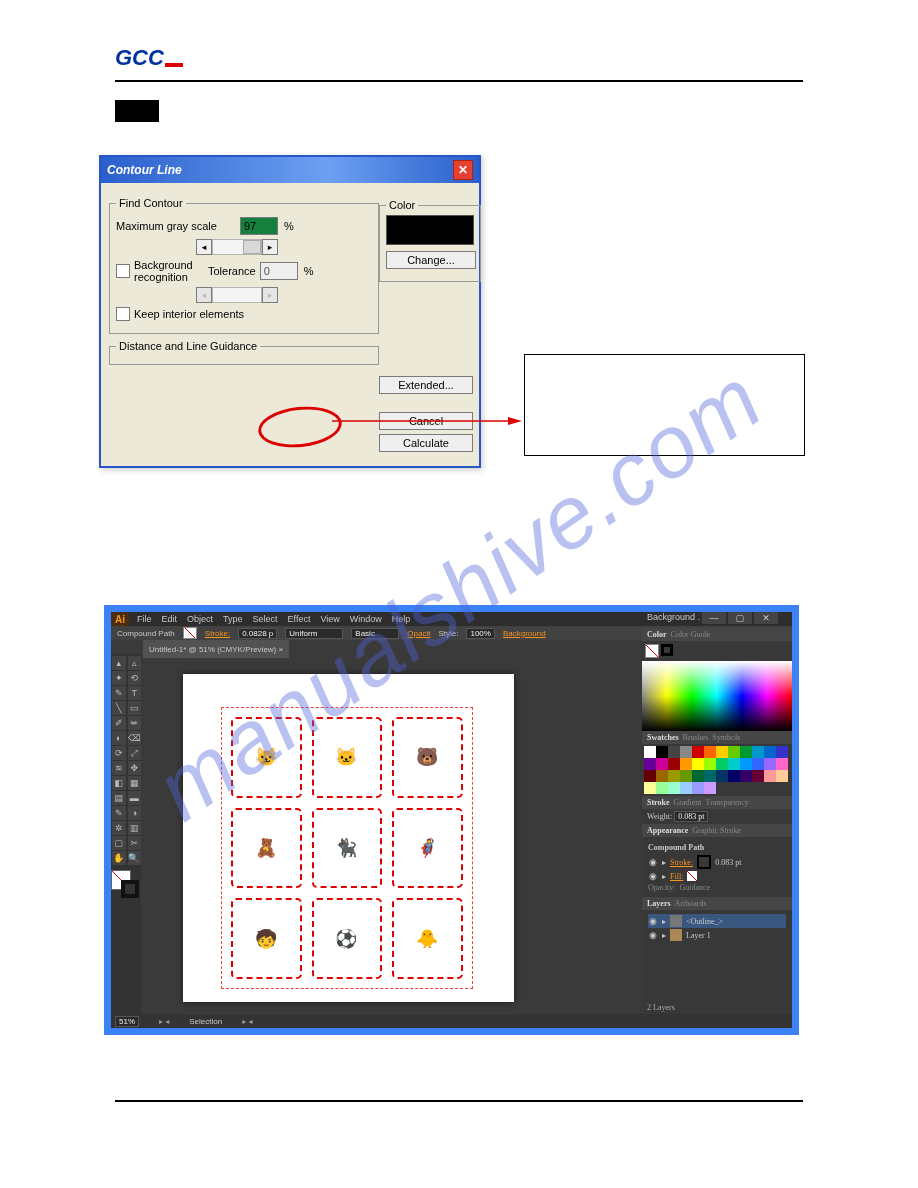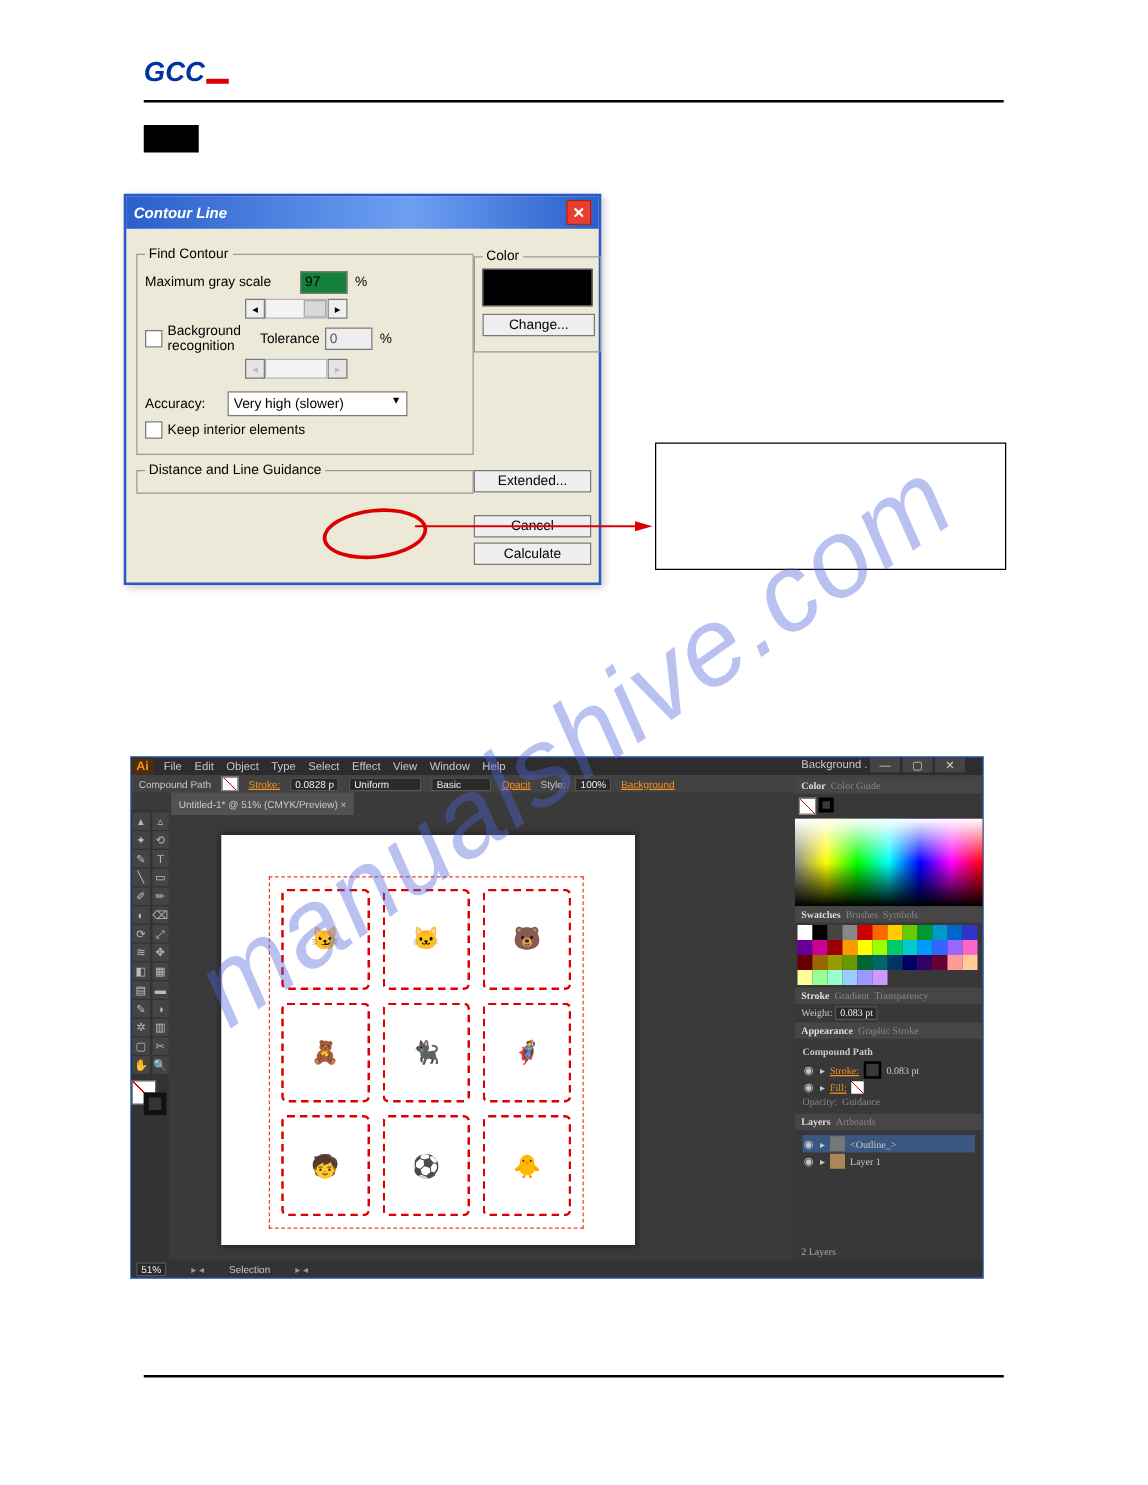--- a/index.html
+++ b/index.html
@@ -38,21 +38,21 @@
 .btn { border:1px solid #7a7a7a; background:#efefef; padding:2px 0; text-align:center; font-size:11px; cursor:pointer; width:100%; margin:4px 0; }
 .swatch-black { width:86px; height:28px; background:#000; border:1px solid #555; }
 
 .corner-sample { width:30px; height:30px; border:1px solid #7a7a7a; background:#fff; display:inline-flex; align-items:flex-end; justify-content:center; padding-bottom:2px; }
 .corner-sample svg { display:block; }
 
 .red-circle { position:absolute; left:258px; top:407px; width:78px; height:34px; border:3px solid #d00; border-radius:50%; transform:rotate(-6deg); z-index:4; }
 .red-arrow { position:absolute; left:332px; top:415px; width:190px; height:12px; z-index:4; }
 .annot-box { position:absolute; left:524px; top:354px; width:279px; height:100px; border:1px solid #000; background:#fff; }
 
-.ai-area { position:absolute; left:104px; top:605px; width:681px; height:416px; background:#3a3a3a; border:1px solid #3b82f6; font-size:9px; color:#c8c8c8; }
+.ai-area { position:absolute; left:104px; top:605px; width:681px; height:416px; background:#3a3a3a; border:7px solid #3b82f6; font-size:9px; color:#c8c8c8; }
 .ai-top { position:absolute; top:0; left:0; right:0; height:14px; background:#2d2d2d; display:flex; align-items:center; }
 .ai-ai { width:18px; height:14px; background:#4a2e0f; color:#f7931e; display:flex; align-items:center; justify-content:center; font-weight:bold; font-size:10px; }
 .ai-menu { display:flex; gap:10px; margin-left:8px; }
 .ai-win { position:absolute; right:14px; top:0; display:flex; gap:2px; }
 .ai-wbtn { width:24px; height:12px; background:#444; color:#ccc; display:flex; align-items:center; justify-content:center; font-size:9px; cursor:pointer; }
 .ai-ess { position:absolute; right:92px; top:0; font-size:9px; }
 .ai-ctrl { position:absolute; top:14px; left:0; right:0; height:14px; background:#424242; display:flex; align-items:center; padding-left:6px; gap:8px; font-size:8px; }
 .ai-orange { color:#f7931e; text-decoration:underline; }
 .ai-field { background:#2a2a2a; border:1px solid #555; padding:0 3px; color:#eee; }
 .ai-tab { position:absolute; top:28px; left:32px; height:14px; background:#525252; padding:2px 6px; font-size:8px; display:flex; align-items:center; }
@@ -119,24 +119,20 @@
             <span>Tolerance</span>
             <input class="inp num" disabled="" style="background: rgb(238, 238, 238);" value="0">
             <span class="pct">%</span>
           </div>
           <div class="row">
             <span class="hscroll">
               <span class="sbtn" style="background:#e5e5e5;color:#bbb">◂</span>
               <span class="strack"></span>
               <span class="sbtn" style="background:#e5e5e5;color:#bbb">▸</span>
             </span>
-          </div>
-          <div class="row" style="margin-top:10px">
-            <span style="min-width:62px">Accuracy:</span>
-            <span class="sel" style="width:124px">Very high (slower)</span>
           </div>
           <div class="row">
             <span class="checkbox"></span>
             <span>Keep interior elements</span>
           </div>
         </fieldset>
 
         <fieldset>
           <legend>Distance and Line Guidance</legend>
         </fieldset>

